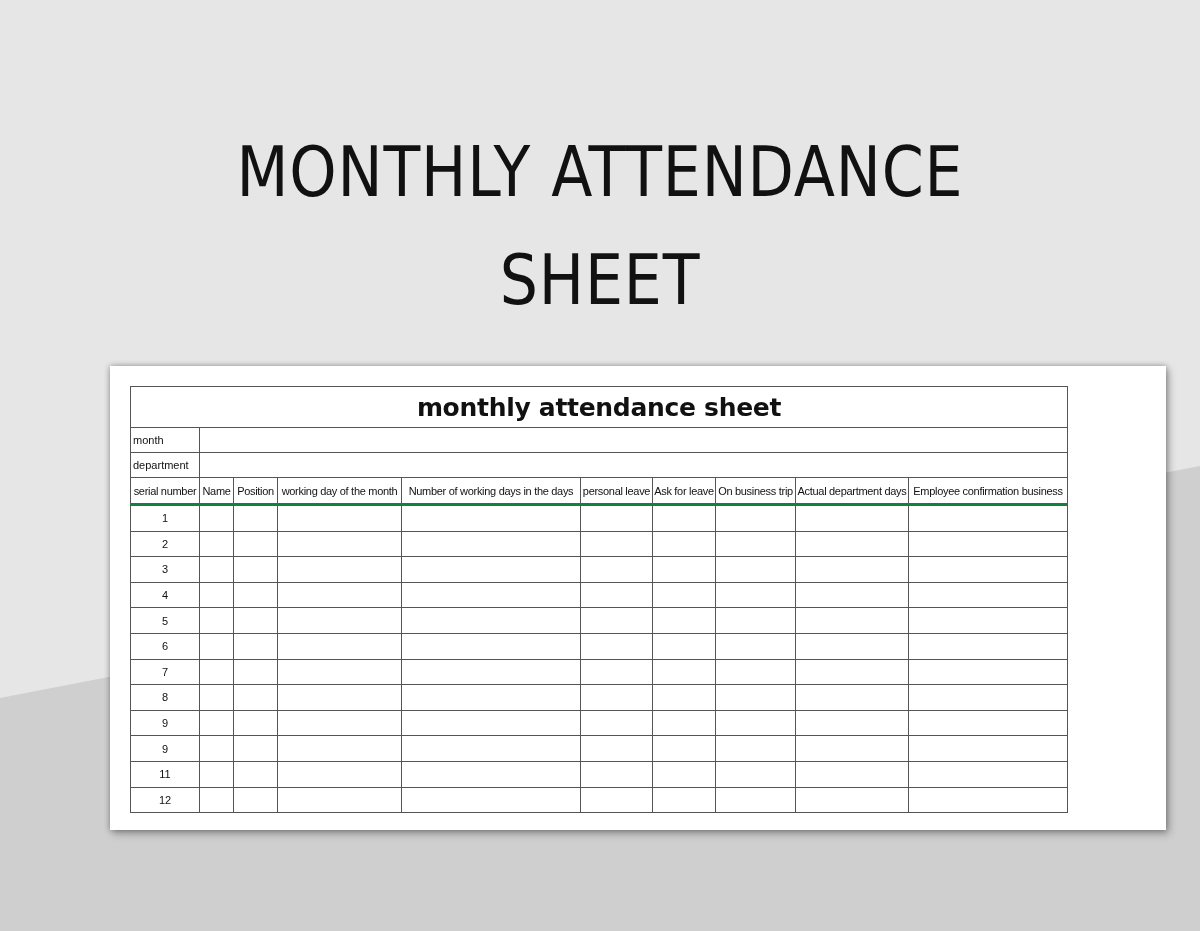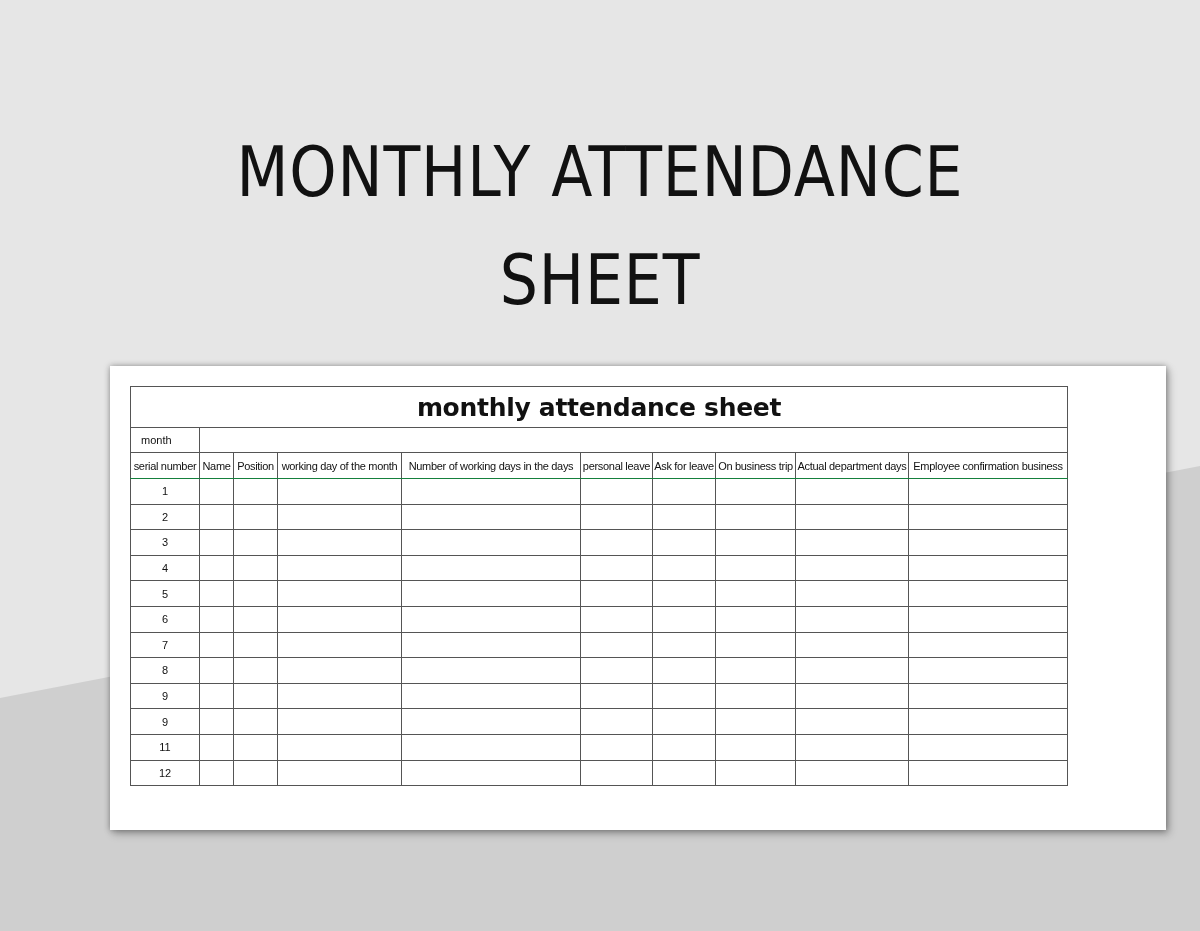--- a/index.html
+++ b/index.html
@@ -32,26 +32,26 @@
   }
   .sheet td {
     border: 1px solid #555; padding: 0; height: 24px;
     font-size: 11px; white-space: nowrap; overflow: hidden;
     font-family: "Liberation Sans", sans-serif;
   }
   .sheet td.title {
     height: 40px; text-align: center; font-weight: bold; font-size: 25px;
     font-family: "DejaVu Sans", sans-serif; letter-spacing: -0.3px;
   }
-  .sheet td.label { padding-left: 10px; text-align: left; }
+  .sheet td.label { padding-left: 2px; text-align: left; }
   .sheet tr.hdr td { text-align: center; font-size: 11px; letter-spacing: -0.3px; }
   .sheet tr.hdr td, .sheet tr.hdr { height: 25px; }
   .sheet tr.row td { height: 24.6px; }
   .sheet td.num { text-align: center; }
-  .sheet tr.hdr td { border-bottom: 1px solid #15803d; }
+  .sheet tr.hdr td { border-bottom: 3px solid #15803d; }
 </style>
 </head>
 <body>
 
 <div class="bg-band"></div>
 
 <div class="hero-title">
   <div>MONTHLY ATTENDANCE</div>
   <div>SHEET</div>
 </div>
@@ -71,20 +71,24 @@
         <col style="width:159px">
     </colgroup>
     <tbody>
         <tr>
       <td class="title" colspan="10">monthly attendance sheet</td>
     </tr>
     <tr>
       <td class="label">month</td>
       <td colspan="9"></td>
     </tr>
+    <tr>
+      <td class="label">department</td>
+      <td colspan="9"></td>
+    </tr>
     <tr class="hdr">
       <td>serial number</td>
       <td>Name</td>
       <td>Position</td>
       <td>working day of the month</td>
       <td>Number of working days in the days</td>
       <td>personal leave</td>
       <td>Ask for leave</td>
       <td>On business trip</td>
       <td>Actual department days</td>

